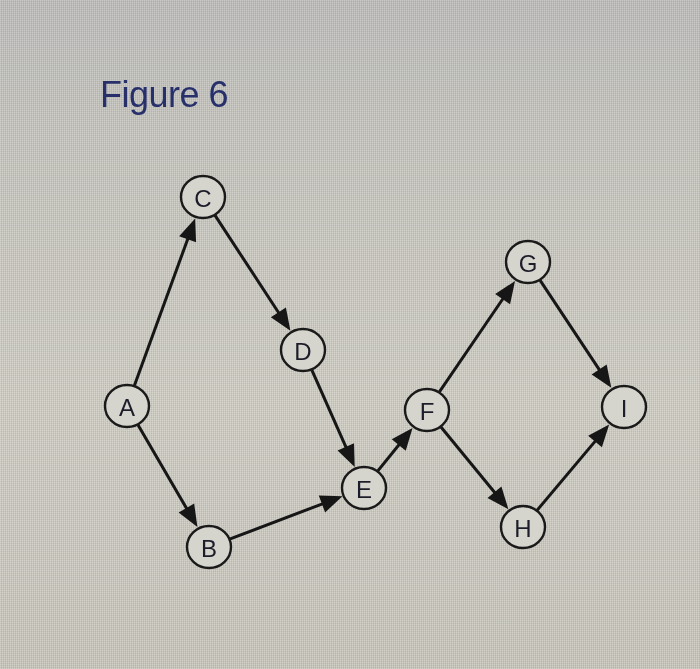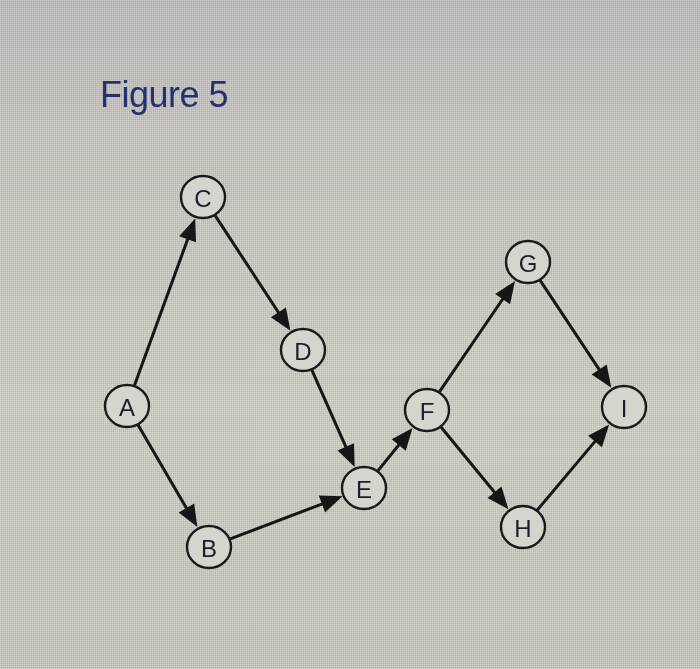--- a/index.html
+++ b/index.html
@@ -51,21 +51,21 @@
     .edge {
       stroke: #161616;
       stroke-width: 3;
     }
   </style>
 </head>
 <body>
 
 <div class="screen"></div>
 
-<div class="title">Figure 5</div>
+<div class="title">Figure 6</div>
 
 <svg class="graph" width="700" height="669" viewBox="0 0 700 669" id="graph-svg">
   <defs>
     <marker id="arrowhead" markerWidth="10" markerHeight="10" refX="9" refY="5" orient="auto" markerUnits="userSpaceOnUse" viewBox="0 0 10 10">
       <path d="M0,0 L10,5 L0,10 z" fill="#161616"></path>
     </marker>
   </defs>
   <g id="edges-layer">
       <g>
         <line x1="134.5183473879075" y1="385.3245446832544" x2="188.30504828727175" y2="237.4111172100028" class="edge"></line>

